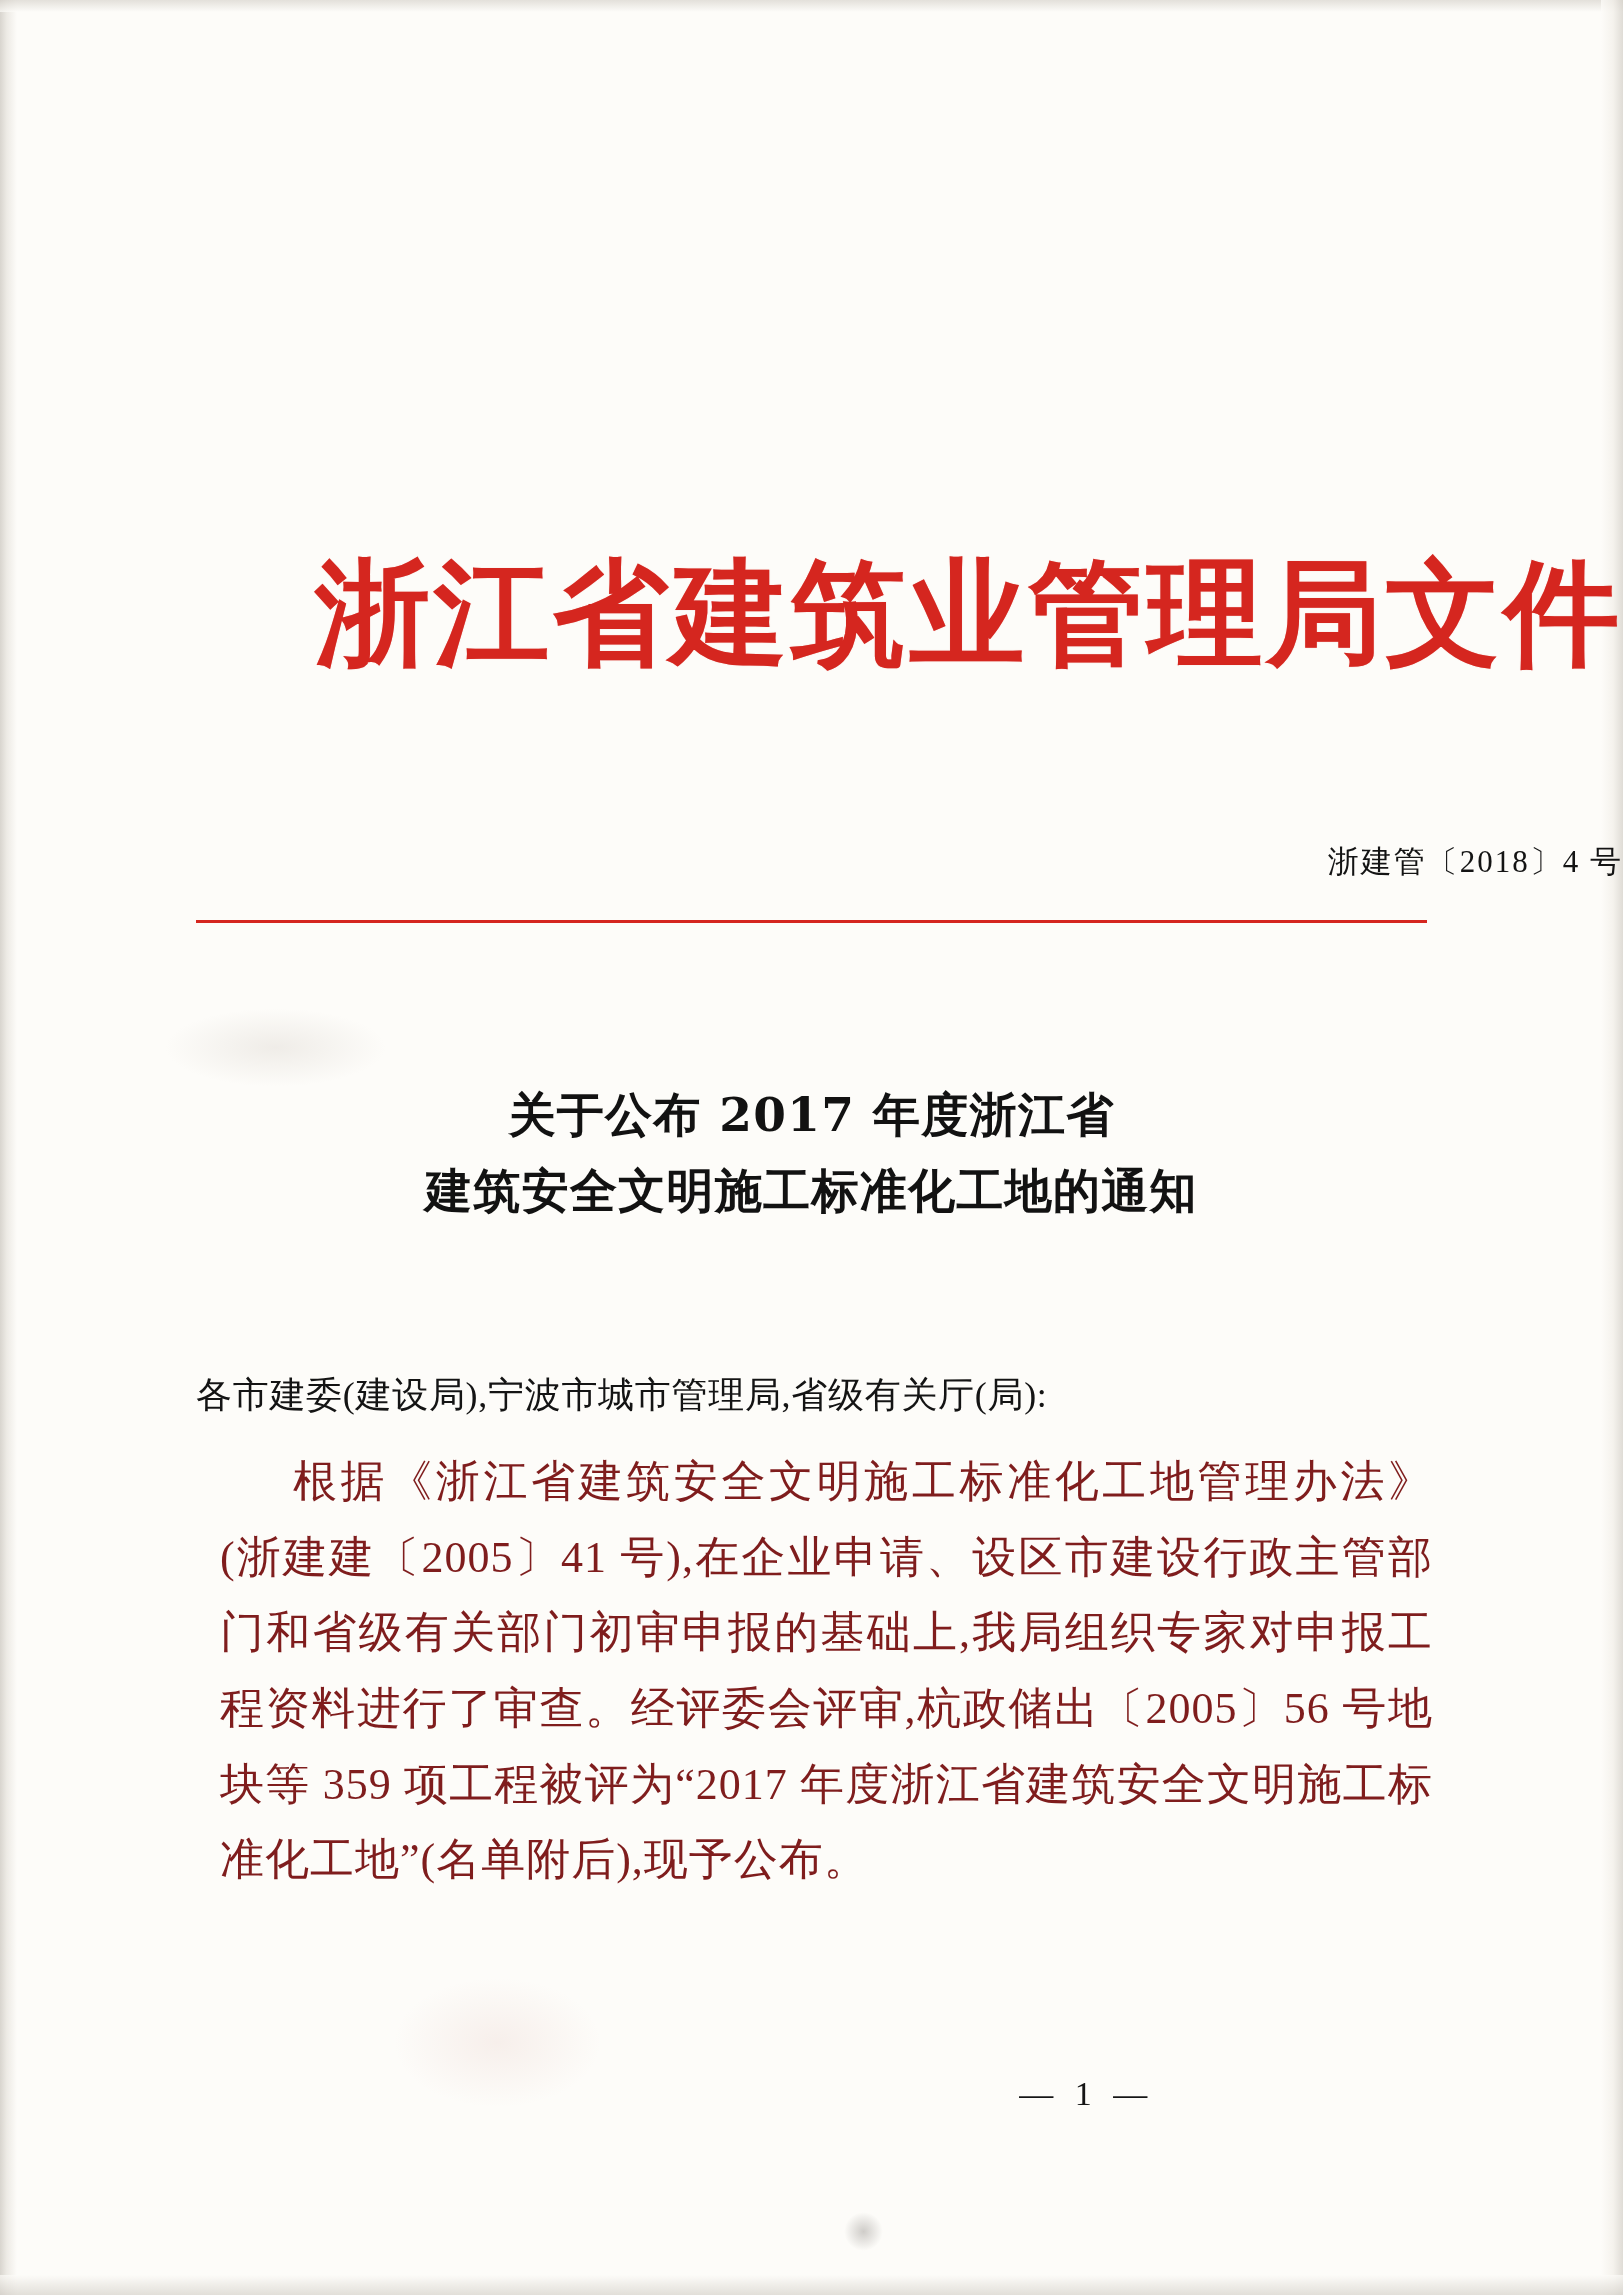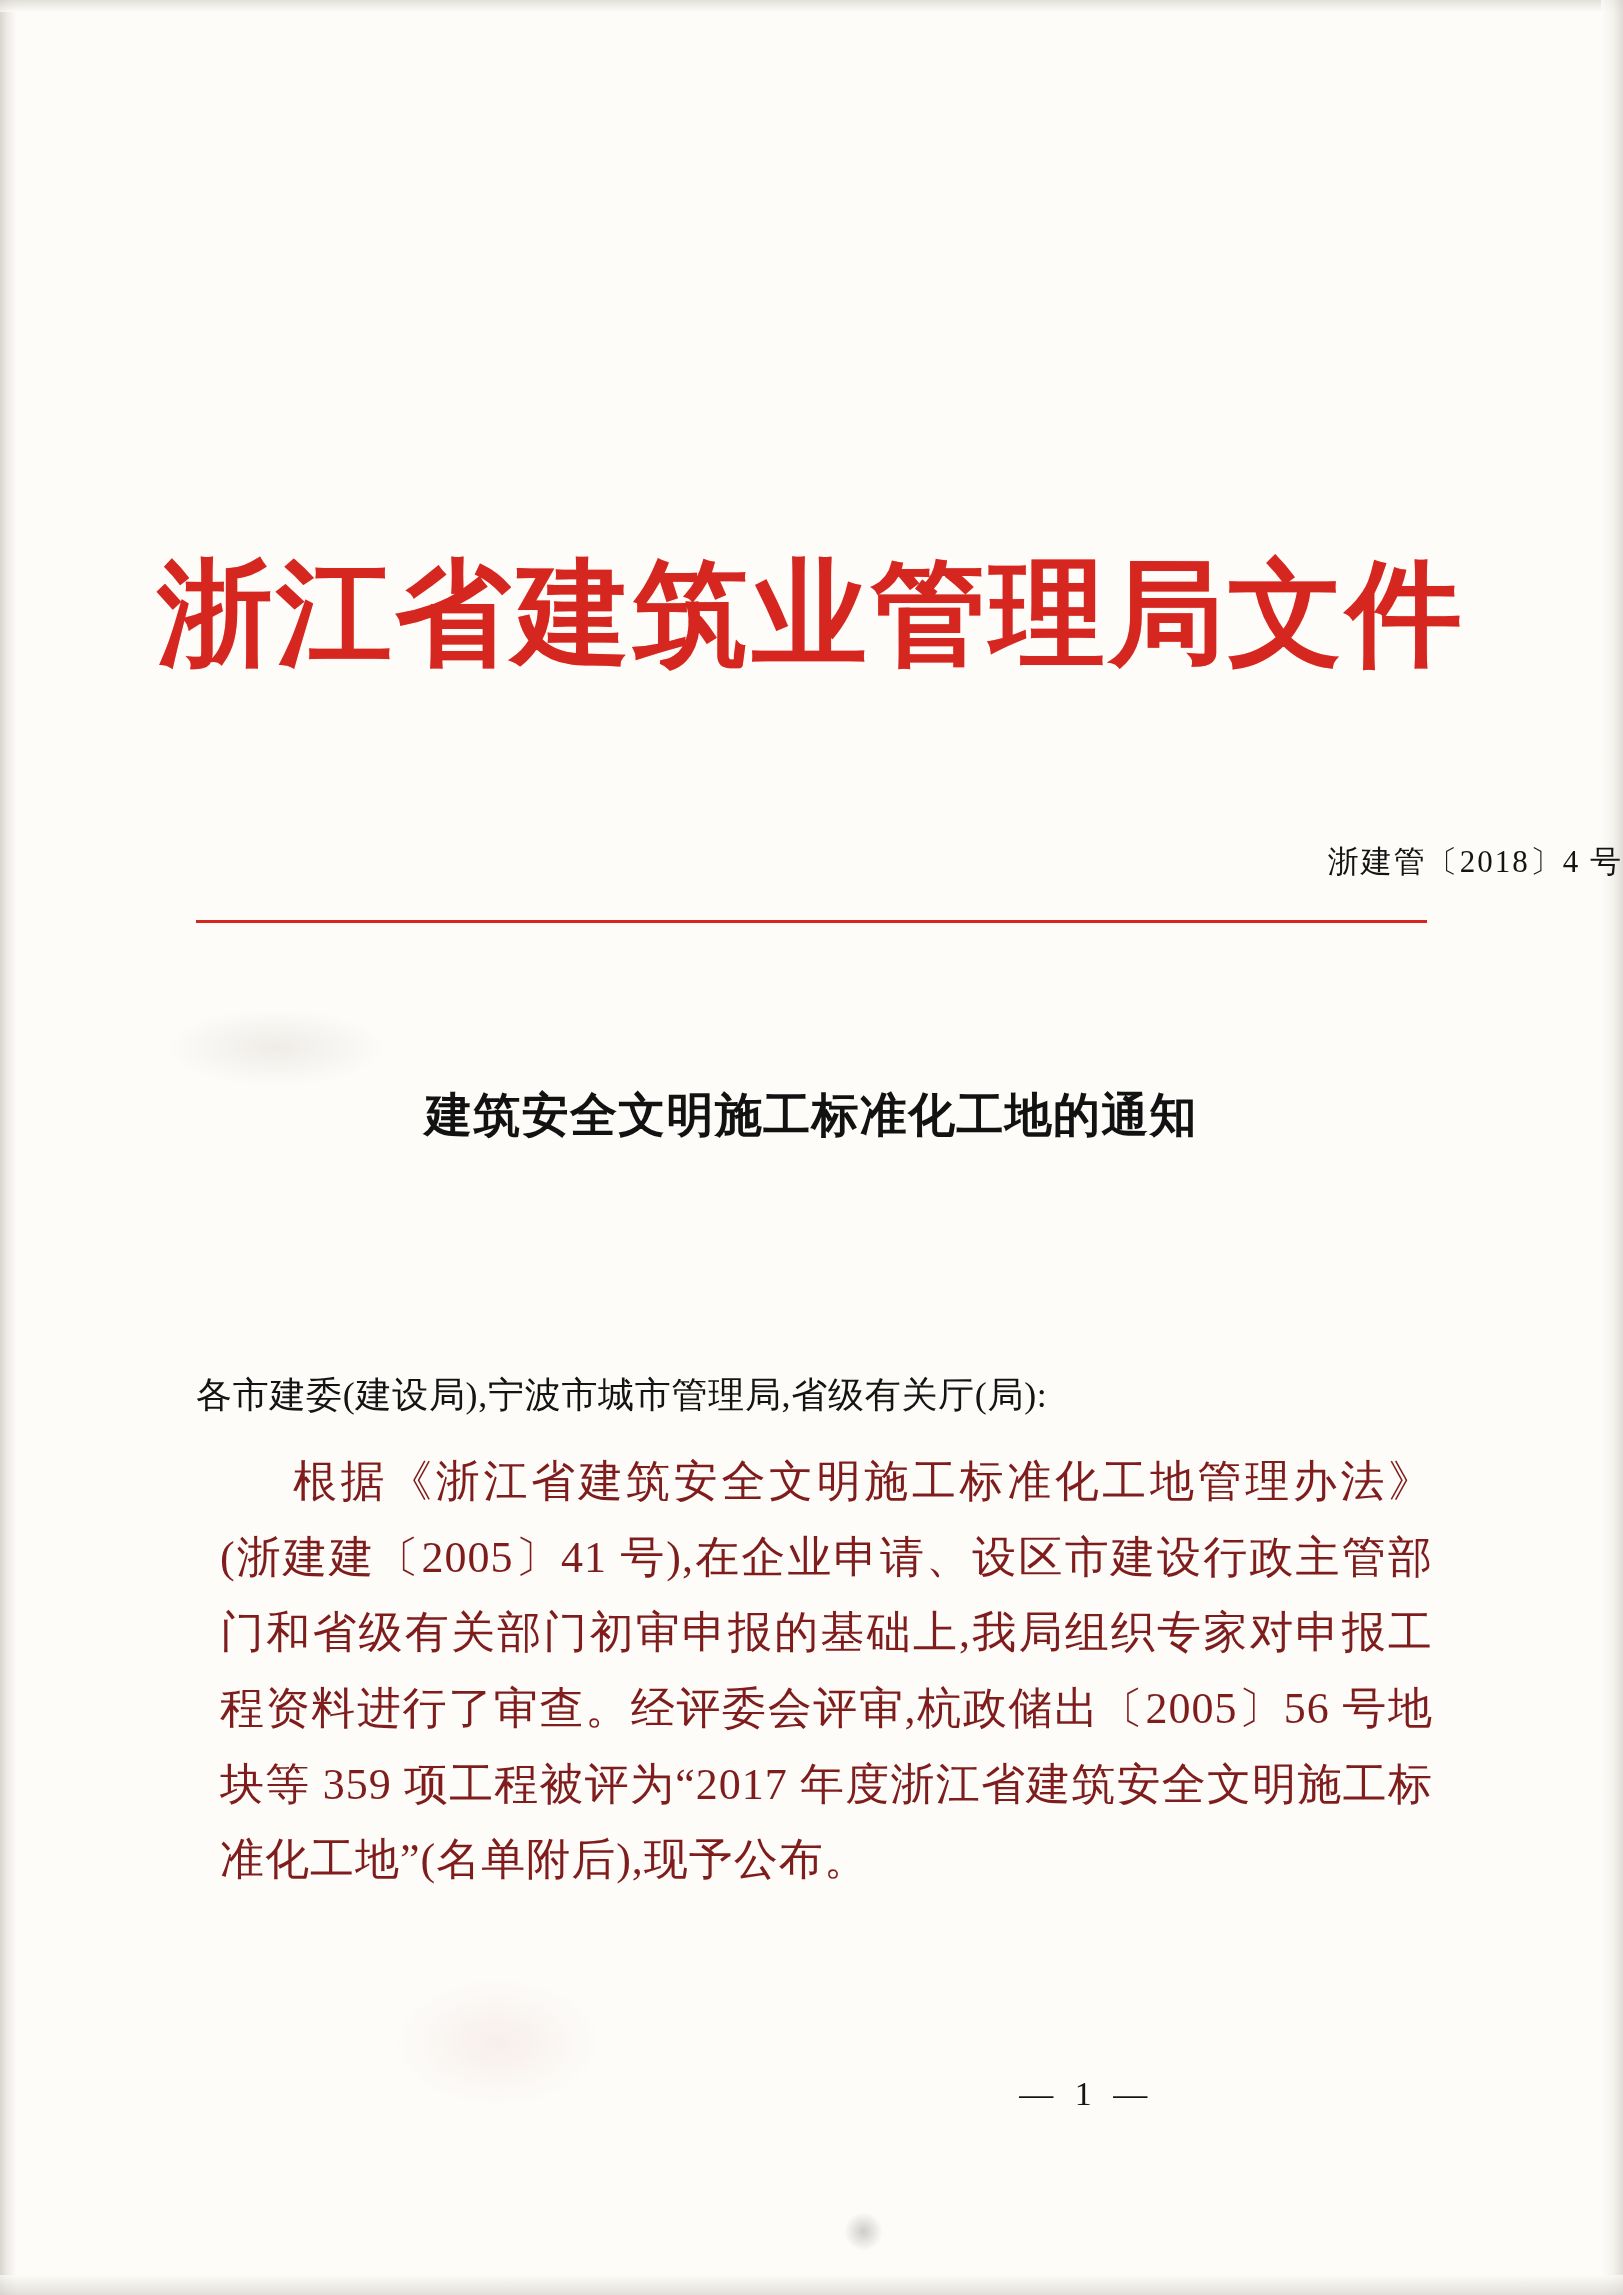--- a/index.html
+++ b/index.html
@@ -53,21 +53,21 @@
     width: 1623px;
     height: 2295px;
   }
 
   
   .masthead {
     position: absolute;
     left: 0;
     top: 553px;
     width: 1623px;
-    text-align: center;
+    text-align: right;
   }
   .masthead-title {
     display: inline-block;
     font-family: "DejaVu Serif", "Liberation Serif", serif;
     font-weight: bold;
     font-size: 115px;
     line-height: 1.05;
     letter-spacing: 3.9px;
     color: #d5261f;
     white-space: nowrap;
@@ -195,20 +195,21 @@
 
     <div class="masthead">
       <div class="masthead-title">浙江省建筑业管理局文件</div>
     </div>
 
     <div class="doc-number">浙建管〔2018〕4 号</div>
 
     <div class="red-rule"></div>
 
     <div class="doc-title">
+      <span class="line">关于公布 2017 年度浙江省</span>
       <span class="line">建筑安全文明施工标准化工地的通知</span>
     </div>
 
     <div class="body-block">
       <div class="salutation">各市建委(建设局),宁波市城市管理局,省级有关厅(局):</div>
       <div class="para">根据《浙江省建筑安全文明施工标准化工地管理办法》(浙建建〔2005〕41 号),在企业申请、设区市建设行政主管部门和省级有关部门初审申报的基础上,我局组织专家对申报工程资料进行了审查。经评委会评审,杭政储出〔2005〕56 号地块等 359 项工程被评为“2017 年度浙江省建筑安全文明施工标准化工地”(名单附后),现予公布。</div>
     </div>
 
     <div class="page-number">— 1 —</div>
 

